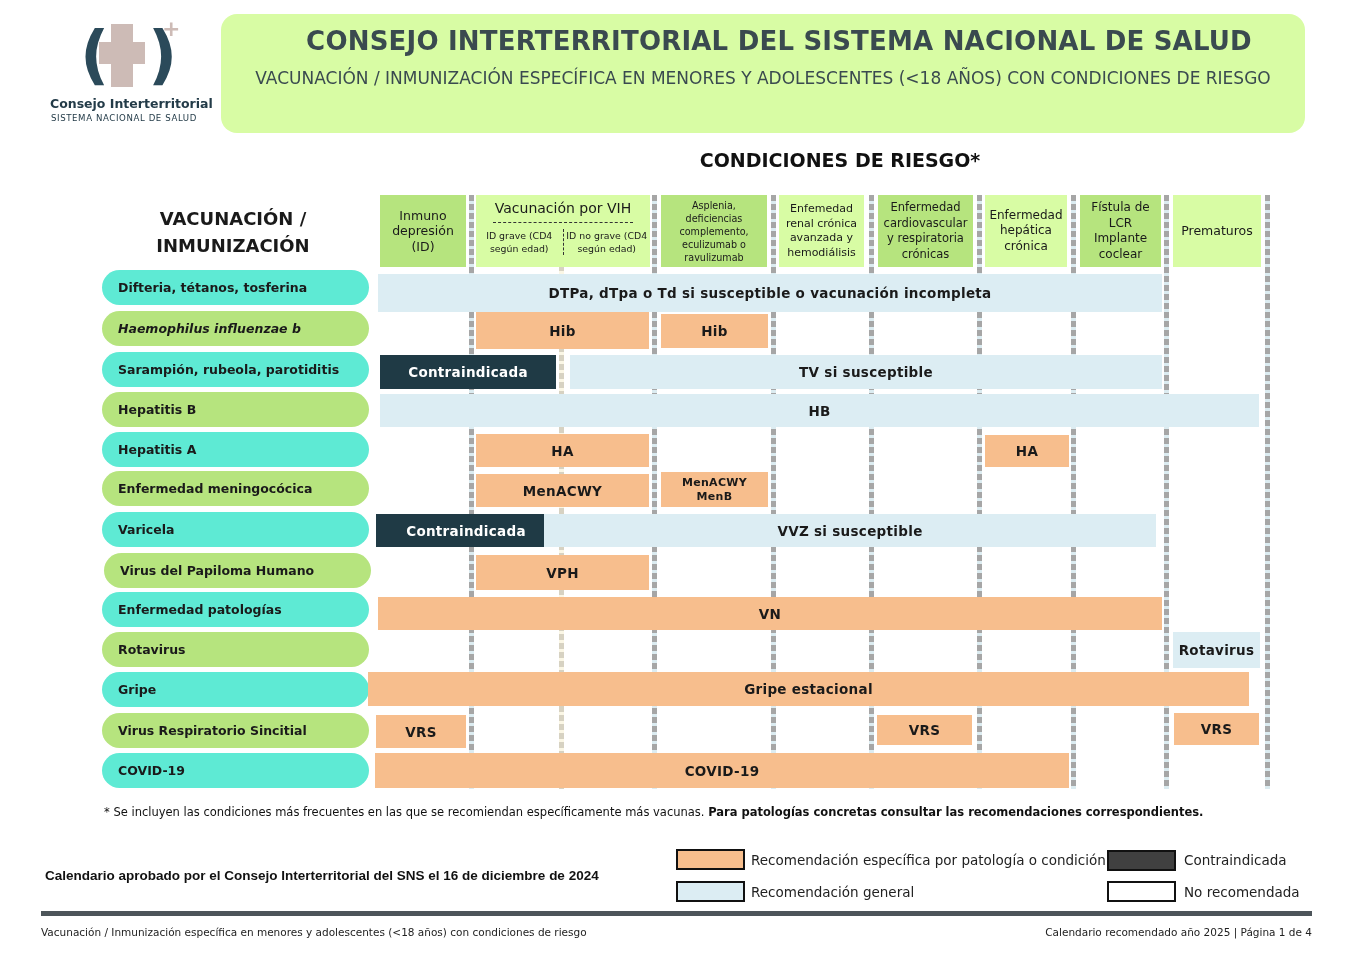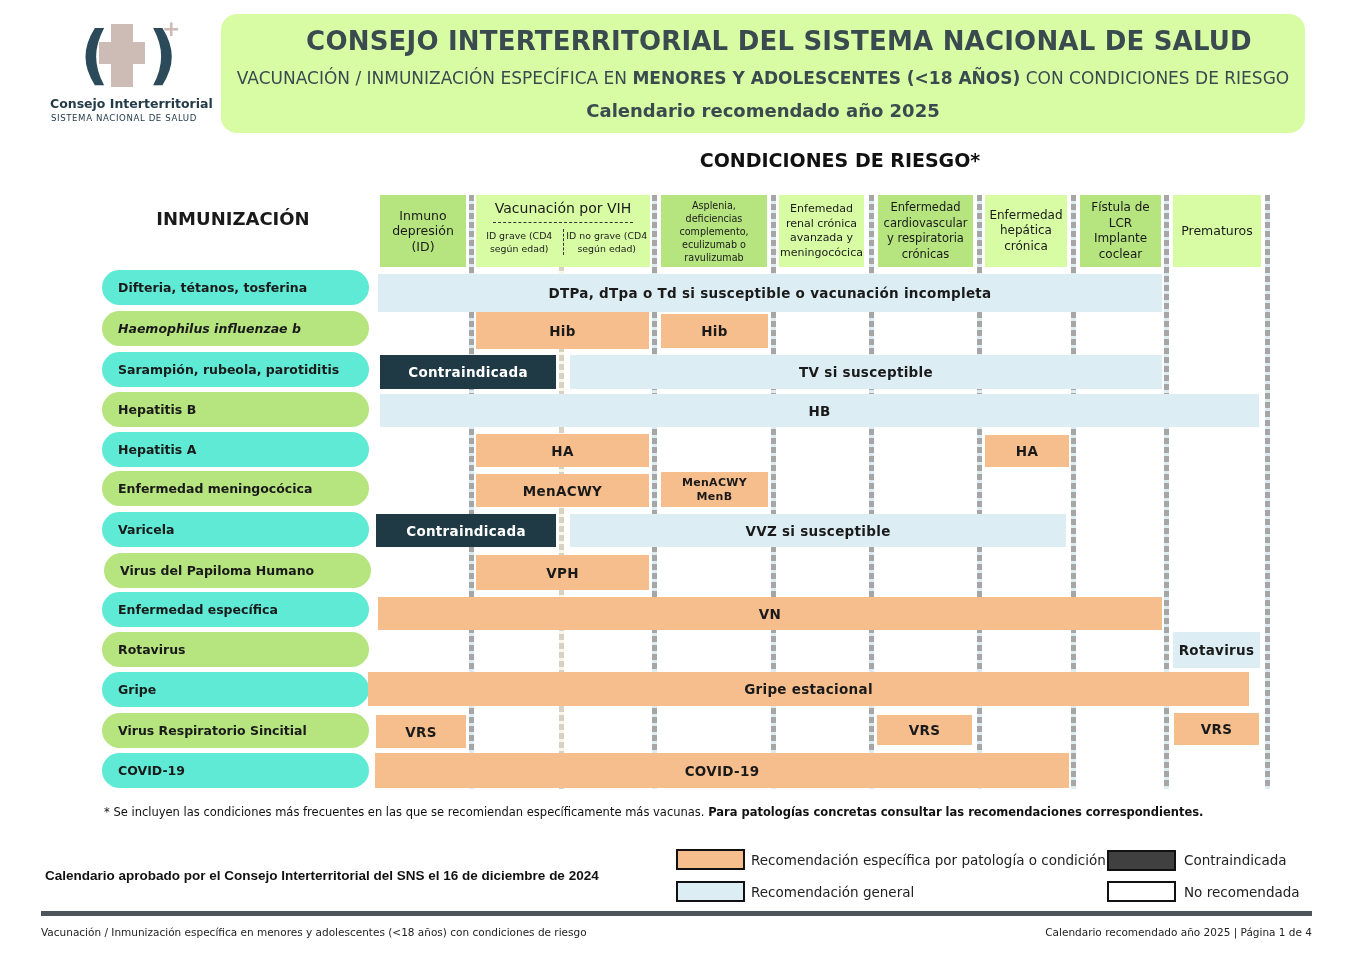--- a/index.html
+++ b/index.html
@@ -14,21 +14,21 @@
   .logo .cross-v { position: absolute; left: 67px; top: 6px; width: 22px; height: 63px; background: #cdbbb6; }
   .logo .cross-h { position: absolute; left: 55px; top: 24px; width: 46px; height: 22px; background: #cdbbb6; }
   .logo .plus { position: absolute; left: 118px; top: 0; font-size: 22px; color: #cdbbb6; font-weight: bold; line-height: 22px; }
   .logo .name1 { position: absolute; left: 6px; top: 78px; font-size: 12.5px; font-weight: bold; color: #233b48; white-space: nowrap; }
   .logo .name2 { position: absolute; left: 7px; top: 95px; font-size: 8.6px; color: #233b48; letter-spacing: 0.6px; white-space: nowrap; }
 
   
   .banner { position: absolute; left: 221px; top: 14px; width: 1084px; height: 119px; background: #d8fca4; border-radius: 16px; text-align: center; color: #3a4a4f; }
   .banner .t1 { position: absolute; left: 0; right: 0; top: 12px; font-size: 26px; font-weight: bold; letter-spacing: 0.2px; padding-left: 32px; }
   .banner .t2 { position: absolute; left: 0; right: 0; top: 54px; font-size: 17px; white-space: nowrap; }
-  .banner .t2 b { font-weight: bold; }
+  .banner .t2 b { font-weight: normal; }
   .banner .t3 { position: absolute; left: 0; right: 0; top: 86px; font-size: 18px; font-weight: bold; }
 
   .cond-title { position: absolute; left: 640px; top: 149px; width: 400px; text-align: center; font-size: 19px; font-weight: bold; color: #111; }
   .vac-title { position: absolute; left: 120px; top: 205px; width: 226px; text-align: center; font-size: 18px; font-weight: bold; line-height: 27px; color: #1a1a1a; }
 
   
   .colh { position: absolute; top: 195px; height: 72px; display: flex; align-items: center; justify-content: center; text-align: center; color: #1a1a1a; font-size: 12.5px; line-height: 15.5px; }
   .colh.dark { background: #b6e47e; }
   .colh.light { background: #d8fca4; }
   .vih { flex-direction: column; justify-content: flex-start; }
@@ -76,25 +76,25 @@
   <div class="paren l">(</div>
   <div class="paren r">)</div>
   <div class="plus">+</div>
   <div class="name1">Consejo Interterritorial</div>
   <div class="name2">SISTEMA NACIONAL DE SALUD</div>
 </div>
 
 <div class="banner">
   <div class="t1">CONSEJO INTERTERRITORIAL DEL SISTEMA NACIONAL DE SALUD</div>
   <div class="t2"><span>VACUNACIÓN / INMUNIZACIÓN ESPECÍFICA EN </span><b>MENORES Y ADOLESCENTES (&lt;18 AÑOS)</b><span> CON CONDICIONES DE RIESGO</span></div>
-  <div class="t3">Calendario recomendado año 2025</div>
 </div>
 
 <div class="cond-title">CONDICIONES DE RIESGO*</div>
 <div class="vac-title">
+  <div>VACUNACIÓN /</div>
   <div>INMUNIZACIÓN</div>
 </div>
 
 <div class="vline" style="left:469px"></div>
 <div class="vline beige" style="left:559px;top:265px;height:524px"></div>
 <div class="vline" style="left:652px"></div>
 <div class="vline" style="left:771px"></div>
 <div class="vline" style="left:869px"></div>
 <div class="vline" style="left:977px"></div>
 <div class="vline" style="left:1071px"></div>
@@ -130,21 +130,21 @@
       <div>complemento,</div>
       <div>eculizumab o</div>
       <div>ravulizumab</div>
     </div>
 </div>
 <div class="colh light" style="left:779px;width:85px;font-size:11px;line-height:14.5px">
   <div>
       <div>Enfemedad</div>
       <div>renal crónica</div>
       <div>avanzada y</div>
-      <div>meningocócica</div>
+      <div>hemodiálisis</div>
     </div>
 </div>
 <div class="colh dark" style="left:878px;width:95px;font-size:11.5px">
   <div>
       <div>Enfermedad</div>
       <div>cardiovascular</div>
       <div>y respiratoria</div>
       <div>crónicas</div>
     </div>
 </div>
@@ -168,21 +168,21 @@
 </div>
 
 <div class="rowl light" style="top:270px">Difteria, tétanos, tosferina</div>
 <div class="rowl dark italic" style="top:311px">Haemophilus influenzae b</div>
 <div class="rowl light" style="top:352px">Sarampión, rubeola, parotiditis</div>
 <div class="rowl dark" style="top:392px">Hepatitis B</div>
 <div class="rowl light" style="top:432px">Hepatitis A</div>
 <div class="rowl dark" style="top:471px">Enfermedad meningocócica</div>
 <div class="rowl light" style="top:512px">Varicela</div>
 <div class="rowl dark" style="top:553px;left:104px">Virus del Papiloma Humano</div>
-<div class="rowl light" style="top:592px">Enfermedad específica</div>
+<div class="rowl light" style="top:592px">Enfermedad patologías</div>
 <div class="rowl dark" style="top:632px">Rotavirus</div>
 <div class="rowl light" style="top:672px">Gripe</div>
 <div class="rowl dark" style="top:713px">Virus Respiratorio Sincitial</div>
 <div class="rowl light" style="top:753px">COVID-19</div>
 
 <div class="bar gen" style="left:378px;top:274px;width:784px;height:38px">DTPa, dTpa o Td si susceptible o vacunación incompleta</div>
 
 <div class="bar spec" style="left:476px;top:312px;width:173px;height:37px">Hib</div>
 <div class="bar spec" style="left:661px;top:314px;width:107px;height:34px">Hib</div>
 
@@ -194,21 +194,21 @@
 <div class="bar spec" style="left:476px;top:434px;width:173px;height:33px">HA</div>
 <div class="bar spec" style="left:985px;top:435px;width:84px;height:32px">HA</div>
 
 <div class="bar spec" style="left:476px;top:474px;width:173px;height:33px">MenACWY</div>
 <div class="bar spec small" style="left:661px;top:472px;width:107px;height:35px;flex-direction:column">
   <div>MenACWY</div>
   <div>MenB</div>
 </div>
 
 <div class="bar contra" style="left:376px;top:514px;width:180px;height:33px">Contraindicada</div>
-<div class="bar gen" style="left:570px;top:514px;width:496px;height:33px">VVZ si susceptible</div>
+<div class="bar gen" style="left:544px;top:514px;width:612px;height:33px">VVZ si susceptible</div>
 
 <div class="bar spec" style="left:476px;top:555px;width:173px;height:35px">VPH</div>
 
 <div class="bar spec" style="left:378px;top:597px;width:784px;height:33px">VN</div>
 
 <div class="bar gen" style="left:1173px;top:632px;width:87px;height:36px">Rotavirus</div>
 
 <div class="bar spec" style="left:368px;top:672px;width:881px;height:34px">Gripe estacional</div>
 
 <div class="bar spec" style="left:376px;top:715px;width:90px;height:33px">VRS</div>

